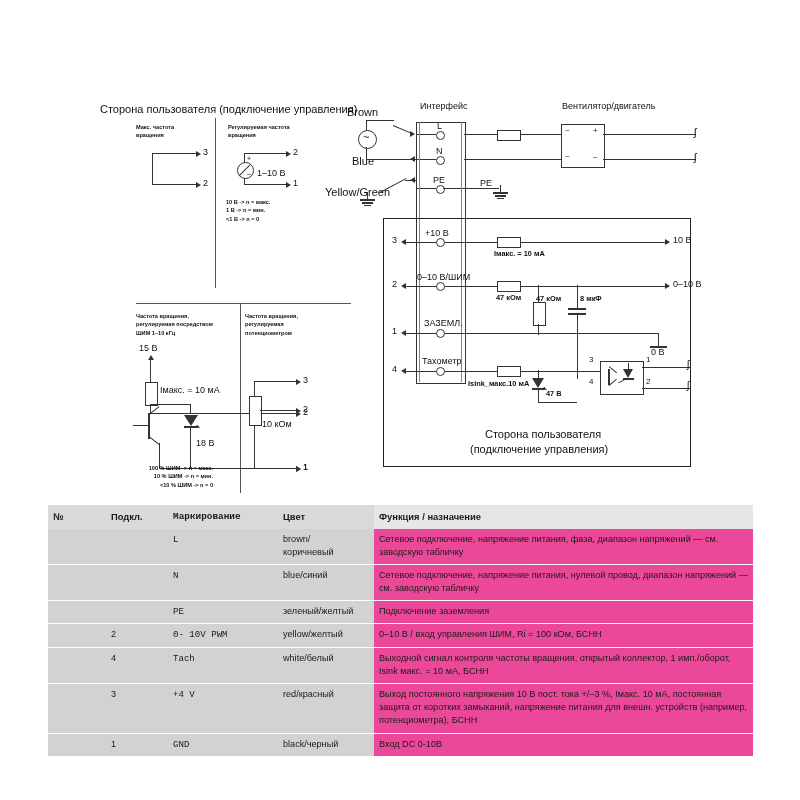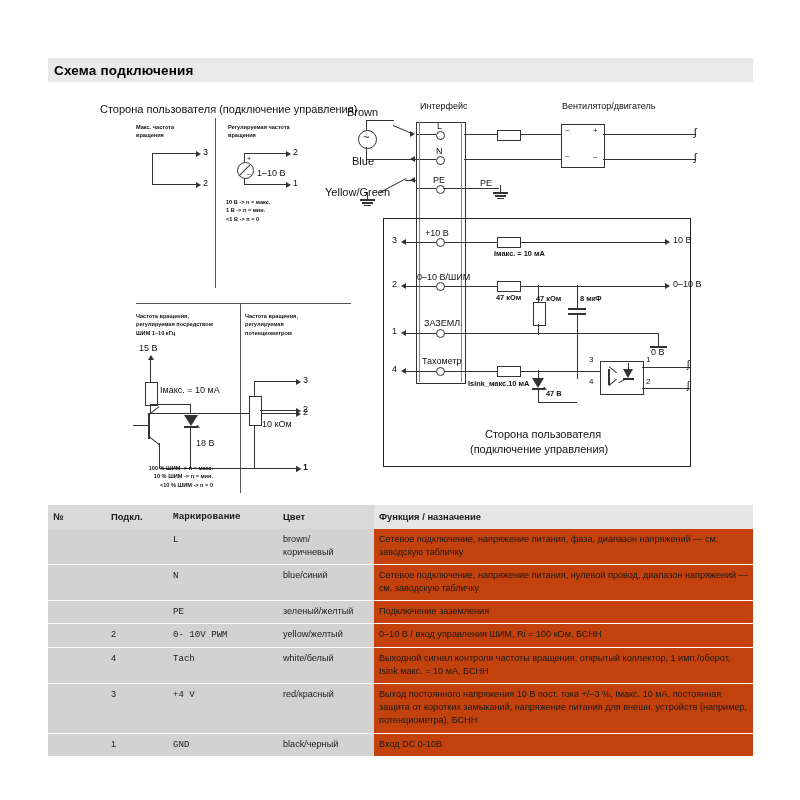--- a/index.html
+++ b/index.html
@@ -29,32 +29,29 @@
   .arrow-r{position:absolute;width:0;height:0;border-top:3.2px solid transparent;border-bottom:3.2px solid transparent;border-left:5.5px solid #333;}
   .arrow-l{position:absolute;width:0;height:0;border-top:3.2px solid transparent;border-bottom:3.2px solid transparent;border-right:5.5px solid #333;}
   .arrow-u{position:absolute;width:0;height:0;border-left:3.2px solid transparent;border-right:3.2px solid transparent;border-bottom:5.5px solid #333;}
 
   
   .wtable{position:absolute;left:48px;top:505px;width:705px;border-collapse:collapse;font-size:9.1px;}
   .wtable td,.wtable th{vertical-align:top;padding:4px 5px 5px 5px;border:none;line-height:1.45;text-align:left;}
   .wtable thead th{font-weight:bold;font-size:9.4px;background:#d9d9d9;padding-top:5px;padding-bottom:5px;}
   .wtable thead th.c5{background:#e6e6e6;}
   .wtable tbody td.c1,.wtable tbody td.c2,.wtable tbody td.c3,.wtable tbody td.c4{background:#d2d2d2;}
-  .wtable tbody td.c5{background:#c2410c;}
+  .wtable tbody td.c5{background:#ec4899;}
   .wtable tbody tr td{border-bottom:1.5px solid #ffffff;}
   .c1{width:48px;}.c2{width:52px;}.c3{width:100px;font-family:Liberation Mono, monospace;}.c4{width:86px;}
 </style>
 </head>
 <body>
 
 <div class="page">
 
-  <div class="section-header">
-    <span class="title">Схема подключения</span>
-  </div>
 
   <div class="dg" style="left:0;top:0;width:800px;height:500px;">
 
     <div class="lbl lg" style="left:100px;top:103px;">Сторона пользователя (подключение управления)</div>
 
     <div class="ln vln" style="left:215px;top:118px;height:170px;background:#555;"></div>
     <div class="ln hln" style="left:136px;top:303px;width:215px;background:#555;"></div>
     <div class="ln vln" style="left:240px;top:303px;height:190px;background:#555;"></div>
 
     <div class="lbl sm" style="left:136px;top:123px;white-space:pre;">Макс. частота

